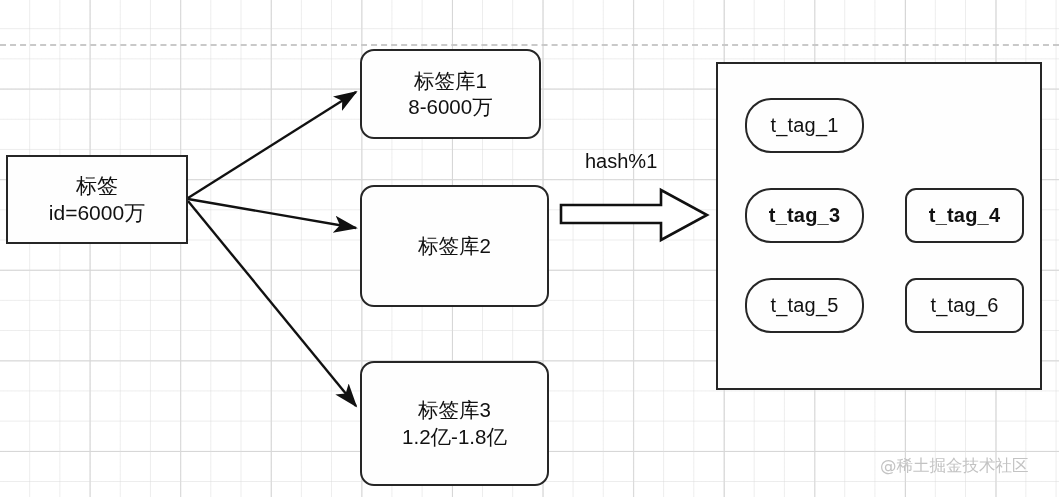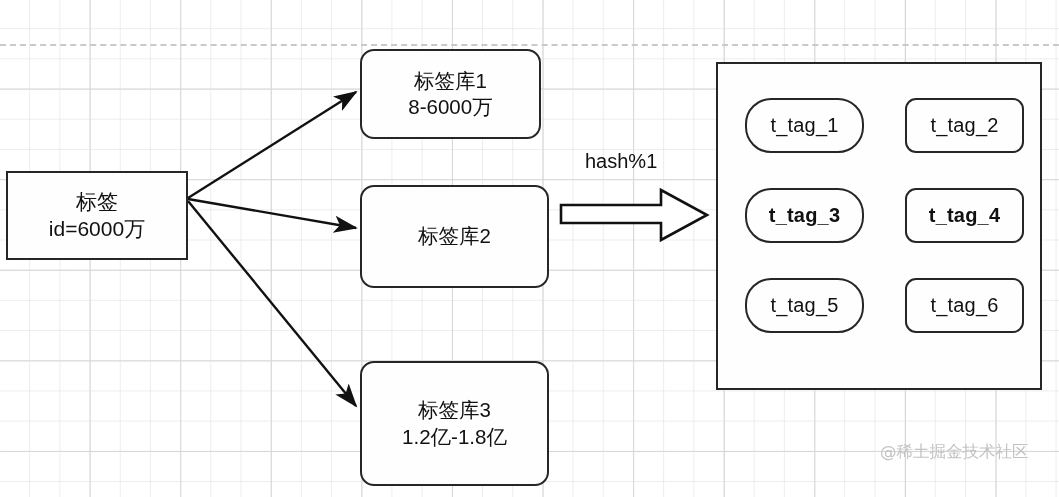--- a/index.html
+++ b/index.html
@@ -60,26 +60,25 @@
   .node.round { border-radius: 14px; }
   .node .ln {
     display: block;
     text-align: right;
   }
 
   
   #src-node {
     left: 6px; top: 155px; width: 182px; height: 89px;
     font-size: 21px;
-    margin-top: 16px;
   }
 
   
   #shard-1 { left: 360px; top: 49px;  width: 181px; height: 90px;  font-size: 20.5px; }
-  #shard-2 { left: 360px; top: 185px; width: 189px; height: 103px; font-size: 20.5px; }
+  #shard-2 { left: 360px; top: 185px; width: 189px; height: 122px; font-size: 20.5px; }
   #shard-3 { left: 360px; top: 361px; width: 189px; height: 125px; font-size: 20.5px; }
 
   
   #hash-label {
     position: absolute;
     left: 585px; top: 150px;
     font-size: 20px;
     color: #111111;
     white-space: nowrap;
   }
@@ -108,21 +107,21 @@
     letter-spacing: 0.2px;
   }
   .col-a { left: 745px; border-radius: 26px; }
   .col-b { left: 905px; }
   .row-1 { top: 98px; }
   .row-2 { top: 188px; font-weight: bold; }
   .row-3 { top: 278px; }
 
   #watermark {
     position: absolute;
-    left: 880px; top: 441px;
+    left: 880px; top: 455px;
     font-size: 16.5px;
     color: #c3c3c3;
     white-space: nowrap;
     font-family: "DejaVu Sans", sans-serif;
   }
 </style>
 </head>
 <body>
 
 <div id="canvas">
@@ -164,21 +163,20 @@
   <div class="node round" id="shard-3">
     <span class="ln">标签库3</span>
     <span class="ln">1.2亿-1.8亿</span>
   </div>
 
   <div id="hash-label">hash%1</div>
 
   <div id="table-container"></div>
 
   <div class="tag-box col-a row-1">t_tag_1</div>
-  <div class="tag-box col-b row-1">t_tag_2</div>
   <div class="tag-box col-a row-2">t_tag_3</div>
   <div class="tag-box col-b row-2">t_tag_4</div>
   <div class="tag-box col-a row-3">t_tag_5</div>
   <div class="tag-box col-b row-3">t_tag_6</div>
 
   <div id="watermark">@稀土掘金技术社区</div>
 
 </div>
 
 </body></html>

